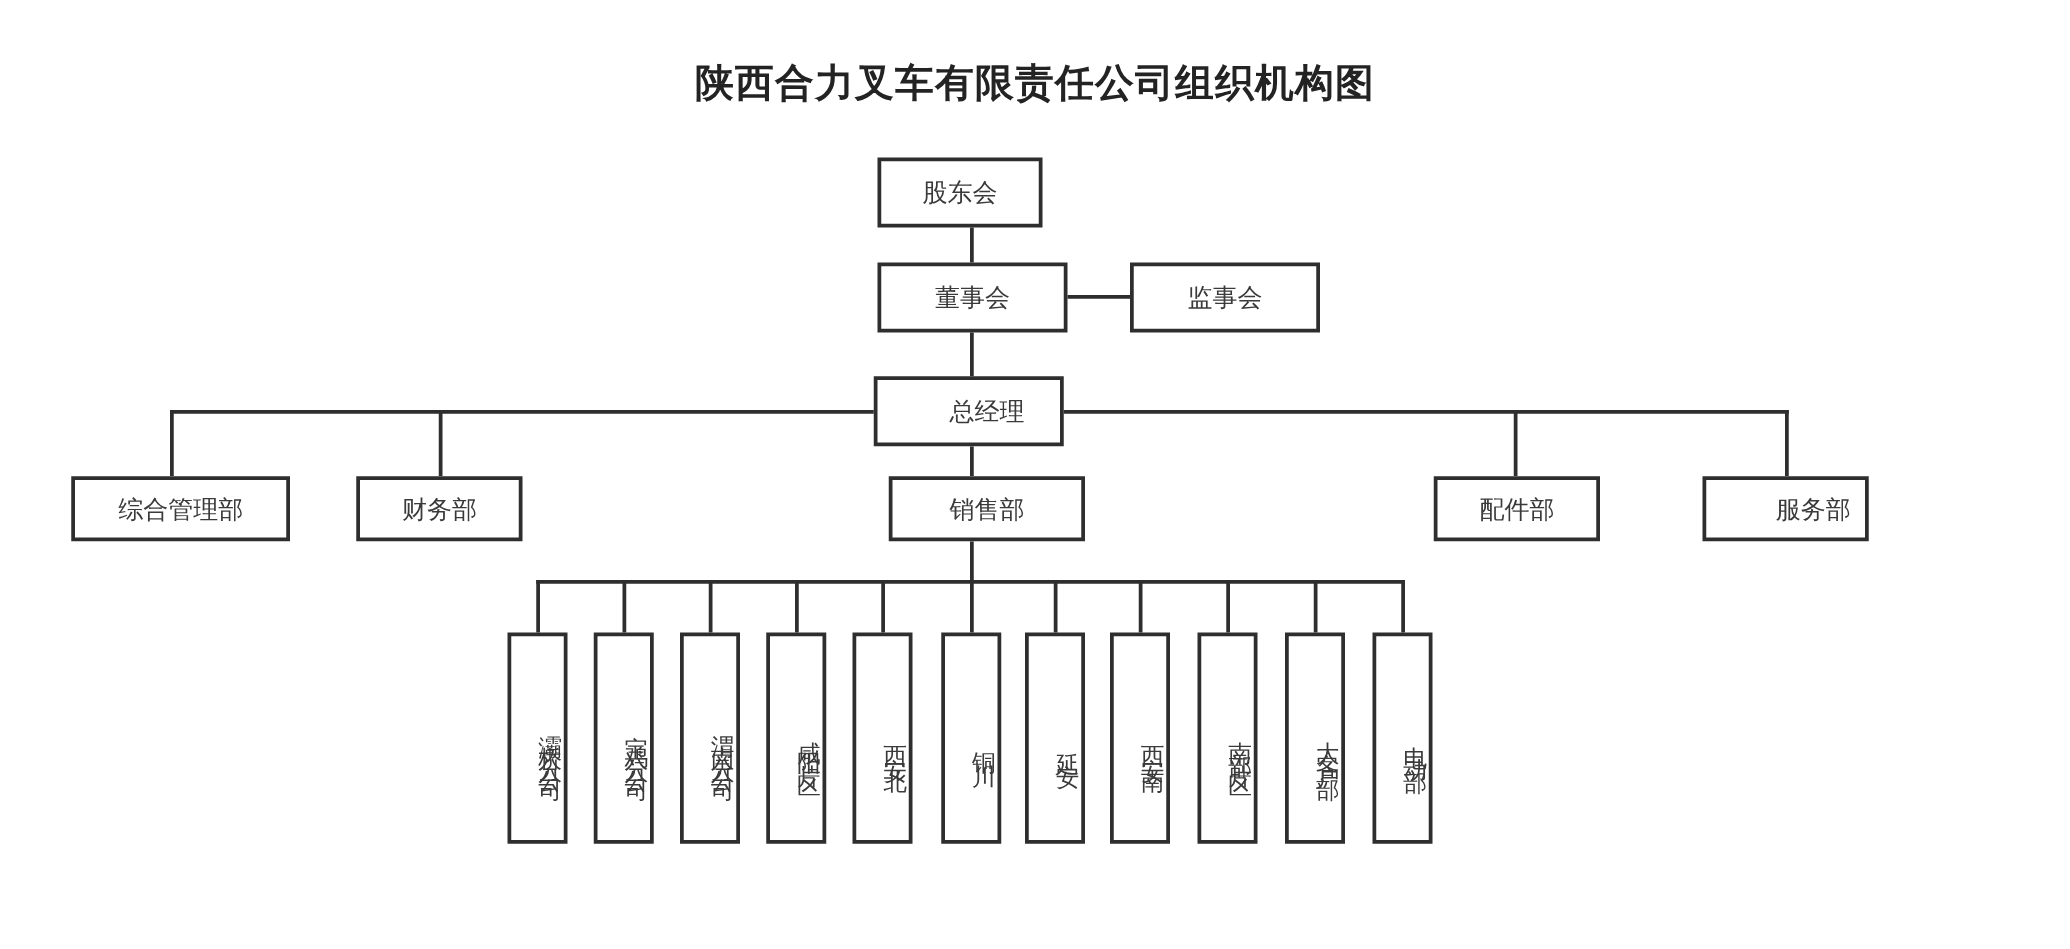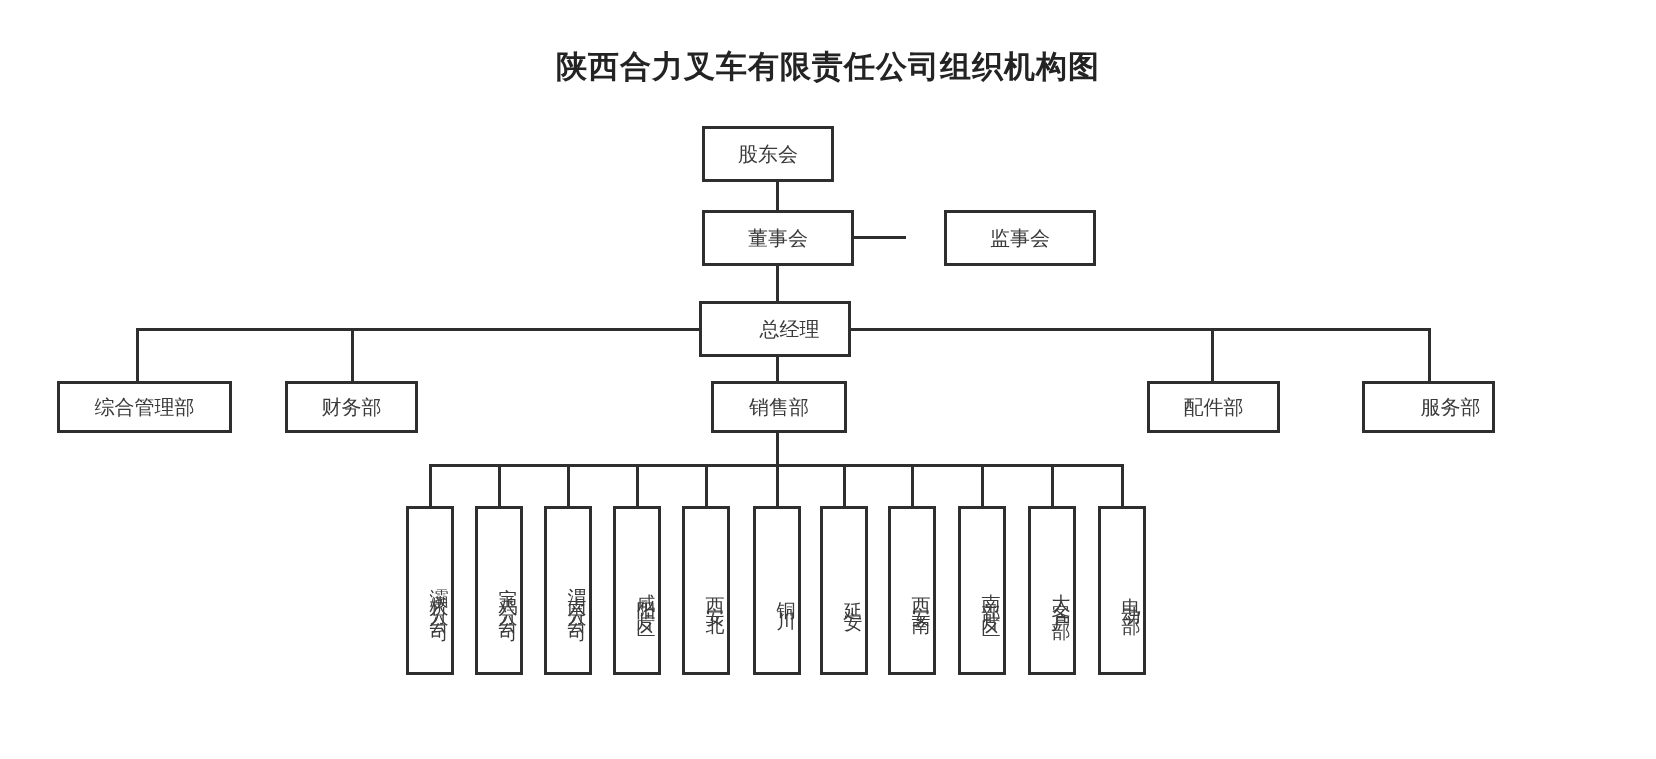--- a/index.html
+++ b/index.html
@@ -73,42 +73,42 @@
 <body>
 
 <div id="org-chart-page">
 
   <div id="chart-title">陕西合力叉车有限责任公司组织机构图</div>
 
   <div class="node" style="left:702px; top:126px; width:132px; height:56px;">股东会</div>
 
   <div class="node" style="left:702px; top:210px; width:152px; height:56px;">董事会</div>
 
-  <div class="node" style="left:944px; top:210px; width:152px; height:56px;">监事会</div>
+  <div class="node" style="left:904px; top:210px; width:152px; height:56px;">监事会</div>
 
   <div class="node" style="left:699px; top:301px; width:152px; height:56px;padding-left:29px;">总经理</div>
 
   <div class="line-v" style="left:776px; top:180px; height:32px;"></div>
 
   <div class="line-h" style="left:852px; top:236px; width:54px;"></div>
 
   <div class="line-v" style="left:776px; top:264px; height:40px;"></div>
 
   <div class="line-h" style="left:136px; top:328px; width:565px;"></div>
   <div class="line-h" style="left:849px; top:328px; width:582px;"></div>
 
   <div class="line-v" style="left:136px; top:328px; height:53px;"></div>
   <div class="line-v" style="left:351px; top:328px; height:53px;"></div>
   <div class="line-v" style="left:776px; top:357px; height:24px;"></div>
   <div class="line-v" style="left:1211px; top:328px; height:53px;"></div>
   <div class="line-v" style="left:1428px; top:328px; height:53px;"></div>
 
   <div class="node" style="left:57px; top:381px; width:175px; height:52px;">综合管理部</div>
   <div class="node" style="left:285px; top:381px; width:133px; height:52px;text-align:right;">财务部</div>
-  <div class="node" style="left:711px; top:381px; width:136px; height:52px;">销售部</div>
+  <div class="node" style="left:711px; top:381px; width:157px; height:52px;">销售部</div>
   <div class="node" style="left:1147px; top:381px; width:133px; height:52px;">配件部</div>
   <div class="node" style="left:1362px; top:381px; width:133px; height:52px;padding-left:44px;">服务部</div>
 
   <div class="line-v" style="left:776px; top:433px; height:32px;"></div>
   <div class="line-h" style="left:429px; top:464px; width:694px;"></div>
 
   <div class="line-v" style="left:429px; top:464px; height:43px;"></div>
   <div class="node vertical" style="left:406px; top:506px; width:48px; height:169px;">灞桥分公司</div>
 
   <div class="line-v" style="left:498px; top:464px; height:43px;"></div>

